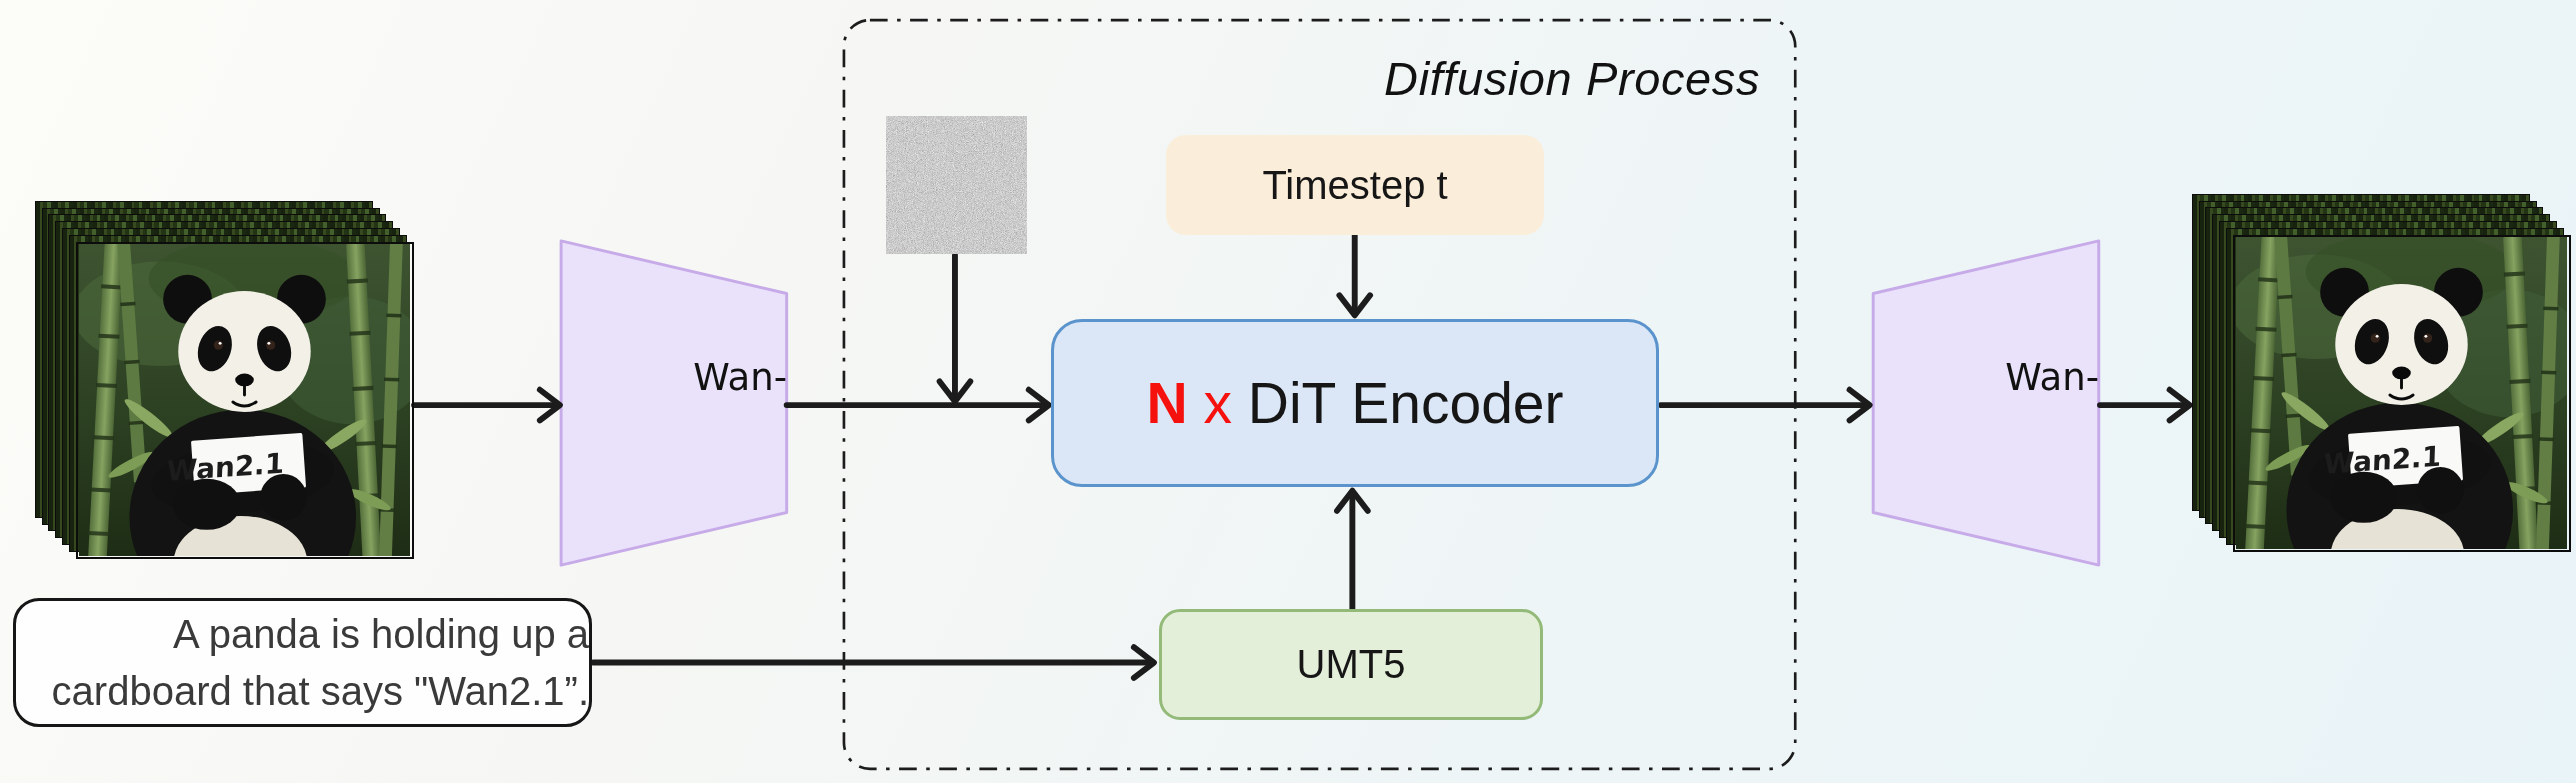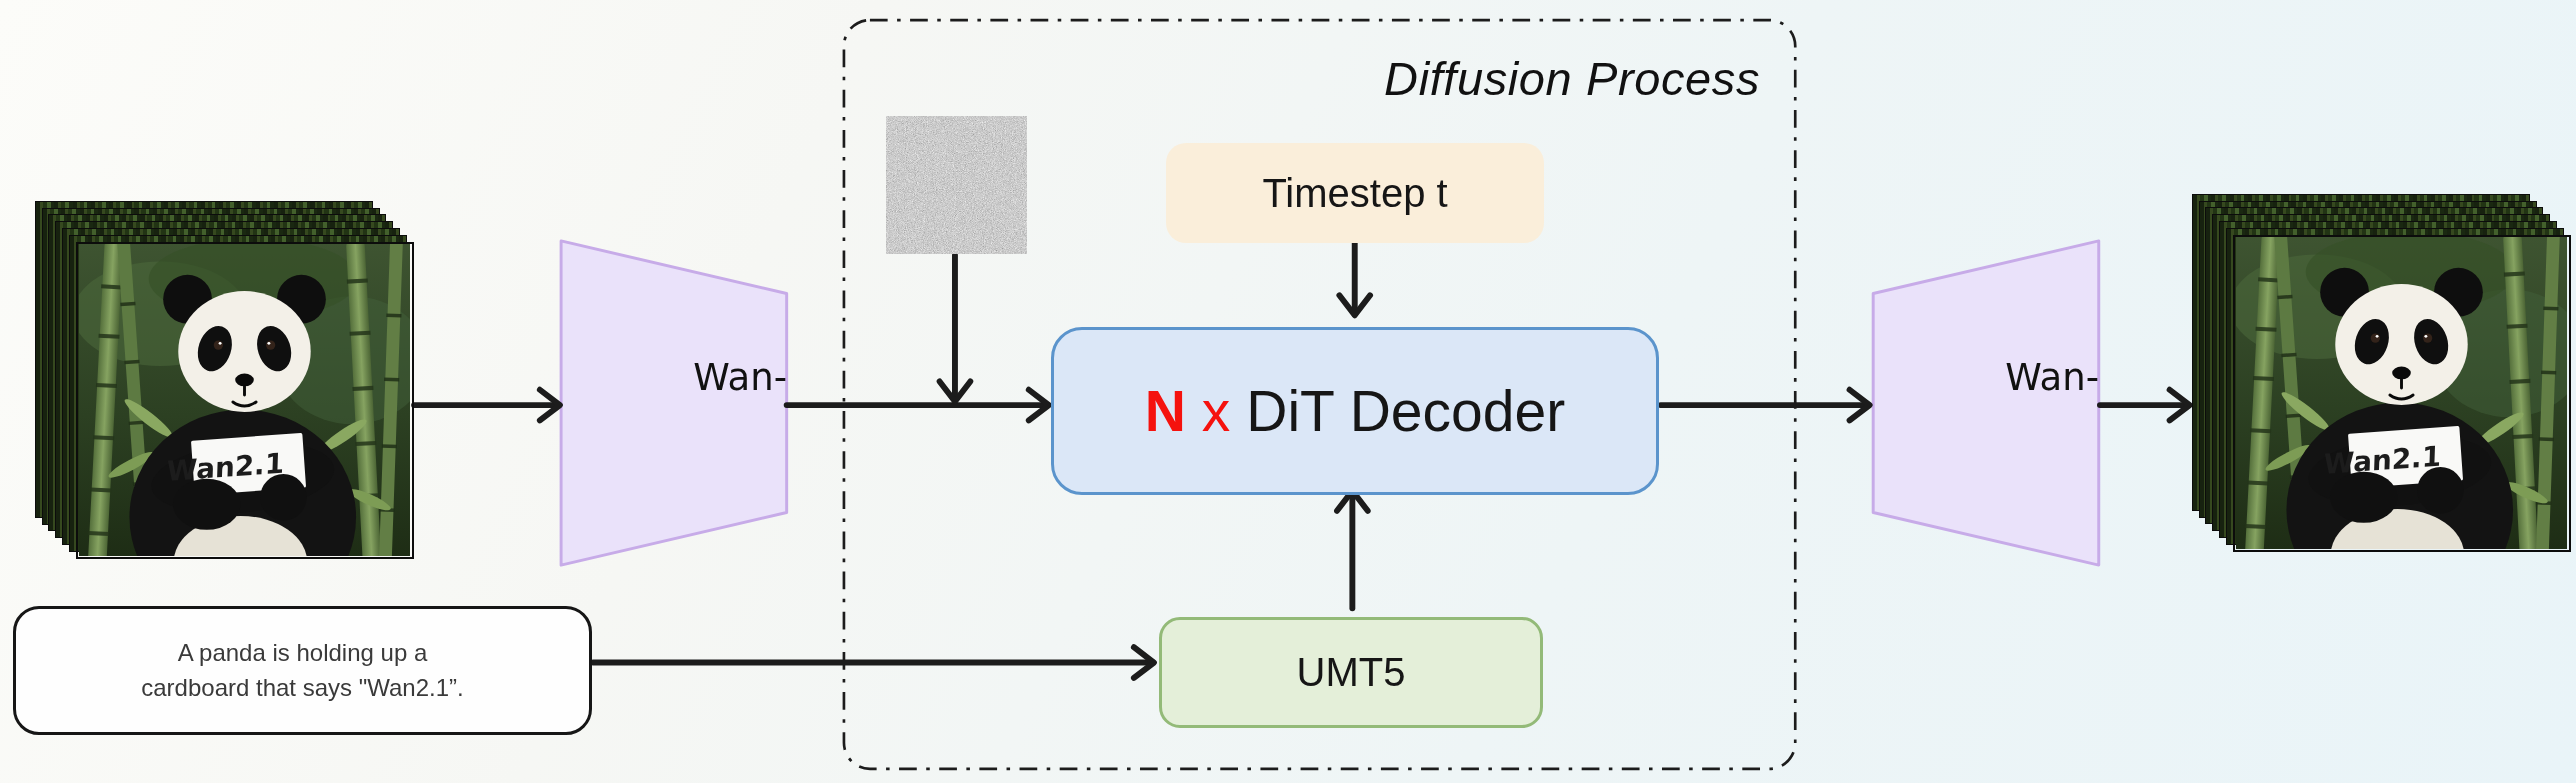--- a/index.html
+++ b/index.html
@@ -4,21 +4,21 @@
 <style>
   html,body{margin:0;padding:0;}
   body{font-family:"Liberation Sans",sans-serif;}
   #canvas{
     position:relative;
     width:2576px;height:783px;
     overflow:hidden;
     background:linear-gradient(115deg,#fcfcf9 0%,#f6f7f4 30%,#eef5f6 62%,#e9f4f8 100%);
   }
   #overlay{position:absolute;left:0;top:0;z-index:1;}
-  .node{position:absolute;z-index:2;display:flex;align-items:center;justify-content:center;box-sizing:border-box;text-align:center;color:#161616;margin-top:8px;}
+  .node{position:absolute;z-index:2;display:flex;align-items:center;justify-content:center;box-sizing:border-box;text-align:center;color:#161616;}
 
   .title{
     position:absolute;z-index:2;
     left:1358px;top:51px;width:402px;
     text-align:right;
     font-size:47px;font-style:italic;font-weight:500;color:#111;
     letter-spacing:0.6px;
   }
   .timestep{
     left:1166px;top:135px;width:378px;height:100px;
@@ -38,22 +38,23 @@
     font-size:40px;
   }
   .cross{
     position:absolute;z-index:2;
     left:1371px;top:521px;
     font-size:40px;color:#141414;white-space:nowrap;
   }
   .prompt{
     left:13px;top:598px;width:579px;height:129px;
     background:#fefefe;border:3px solid #161616;border-radius:26px;
-    font-size:24px;color:#3a3a3a;line-height:1.42;
+    font-size:40px;color:#3a3a3a;line-height:1.42;
     flex-direction:column;
+    align-items:flex-end;
   }
   .vae-label{
     position:absolute;z-index:2;width:226px;
     text-align:right;font-family:"DejaVu Sans",sans-serif;
     font-size:37px;color:#111;line-height:1.32;
   }
   .enc-label{left:561px;top:354px;}
   .dec-label{left:1873px;top:354px;}
 
   .noise{position:absolute;z-index:2;left:886px;top:116px;}
@@ -216,21 +217,21 @@
       <feColorMatrix type="matrix" values="0.33 0.33 0.33 0 0.1  0.33 0.33 0.33 0 0.1  0.33 0.33 0.33 0 0.1  0 0 0 0 1"></feColorMatrix>
     </filter>
     <rect width="238" height="234" filter="url(#nz)"></rect>
   </svg>
 
   <div class="node timestep">
     <span>Timestep t</span>
   </div>
 
   <div class="node dit">
-    <span class="n">N</span><span class="x"> x </span><span>DiT Decoder</span>
+    <span class="n">N</span><span class="x"> x </span><span>DiT Encoder</span>
   </div>
 
 
   <div class="node umt5">
     <span>UMT5</span>
   </div>
 
   <div class="node prompt">
     <div>A panda is holding up a</div>
     <div>cardboard that says "Wan2.1”.</div>

